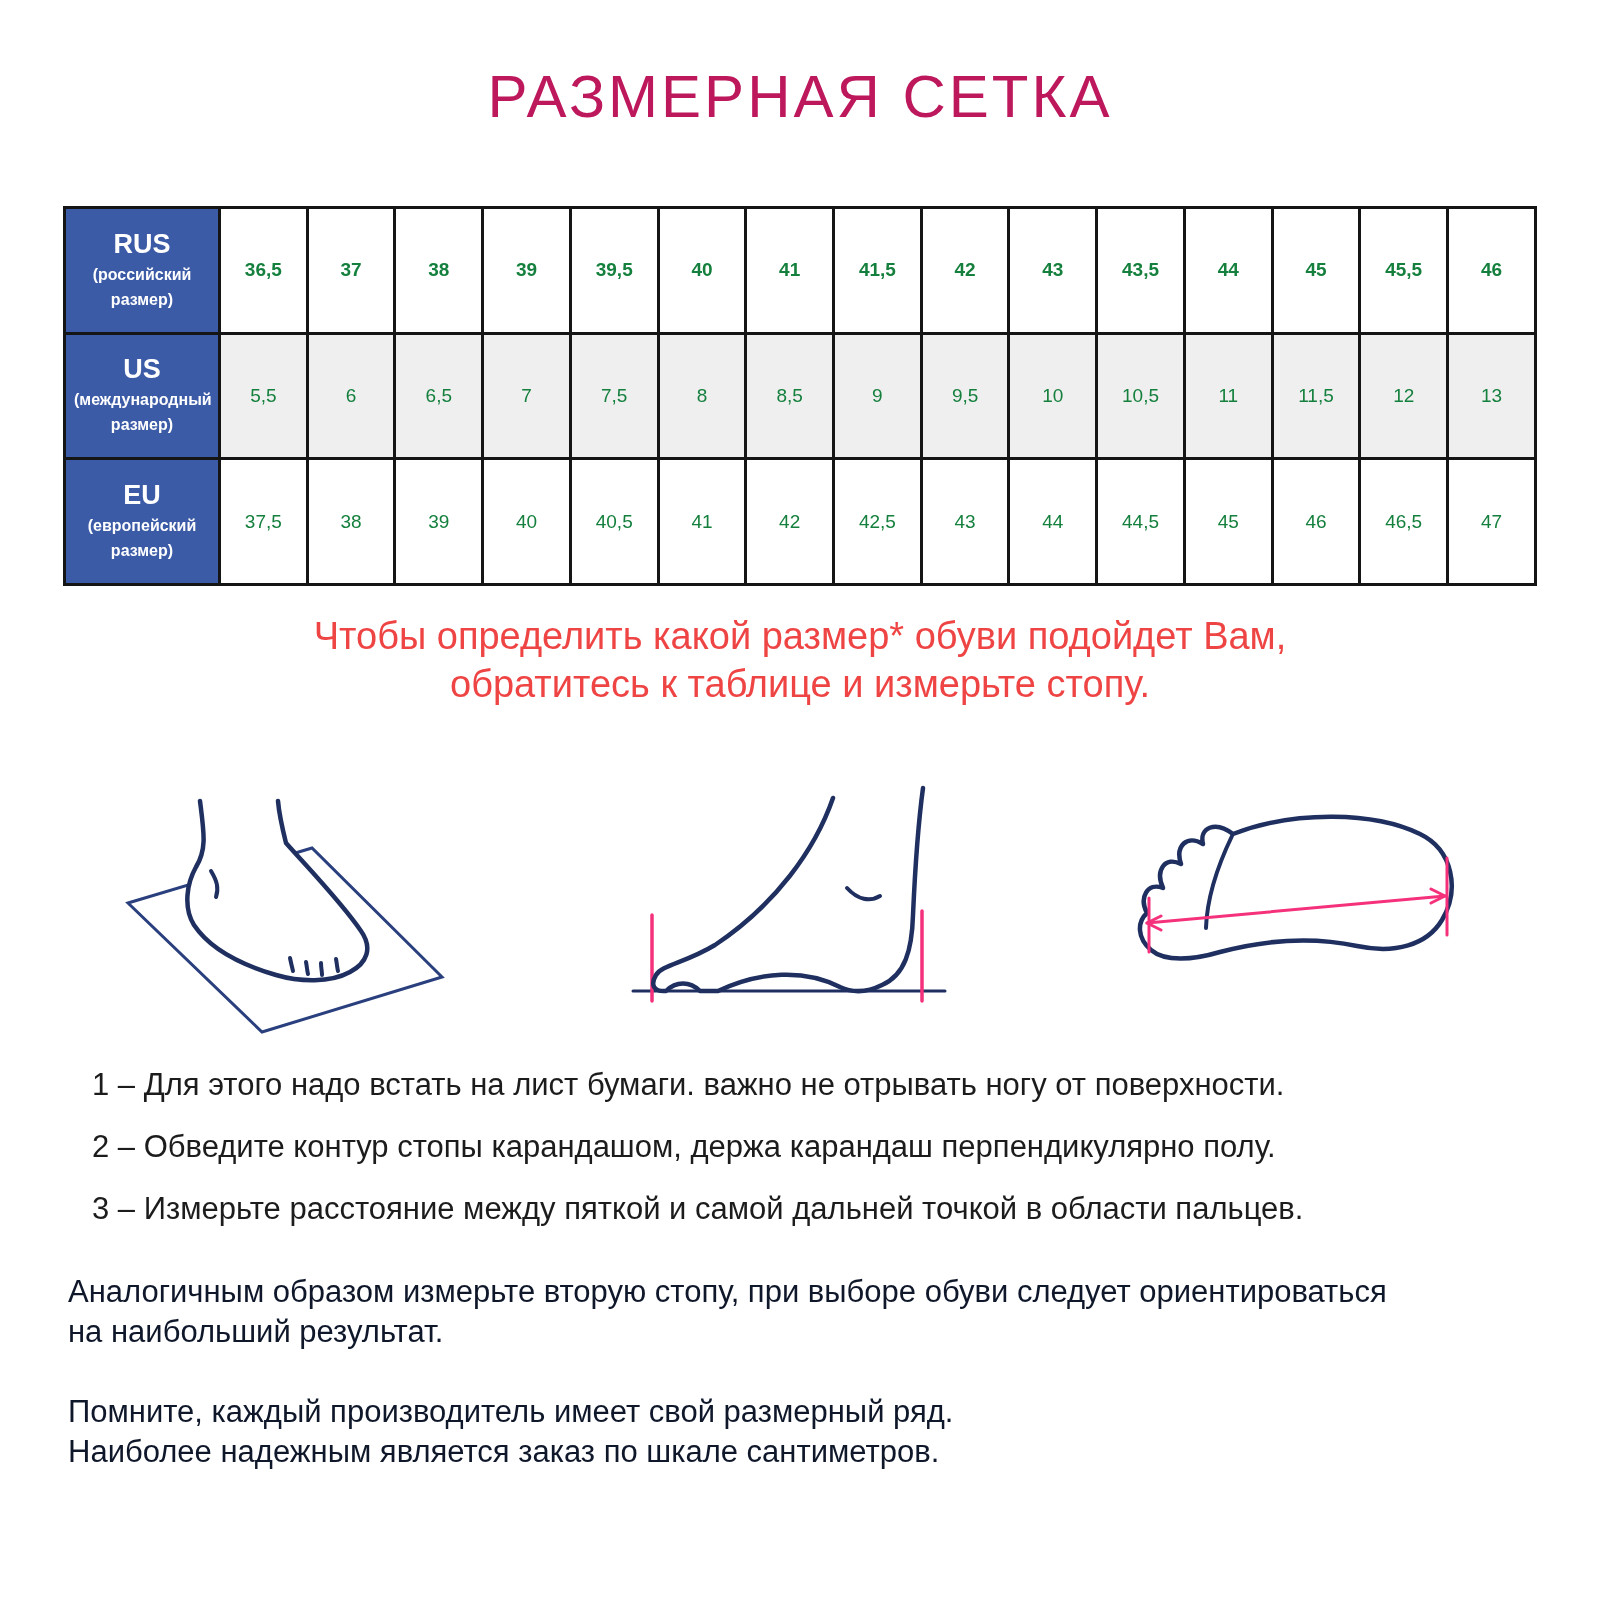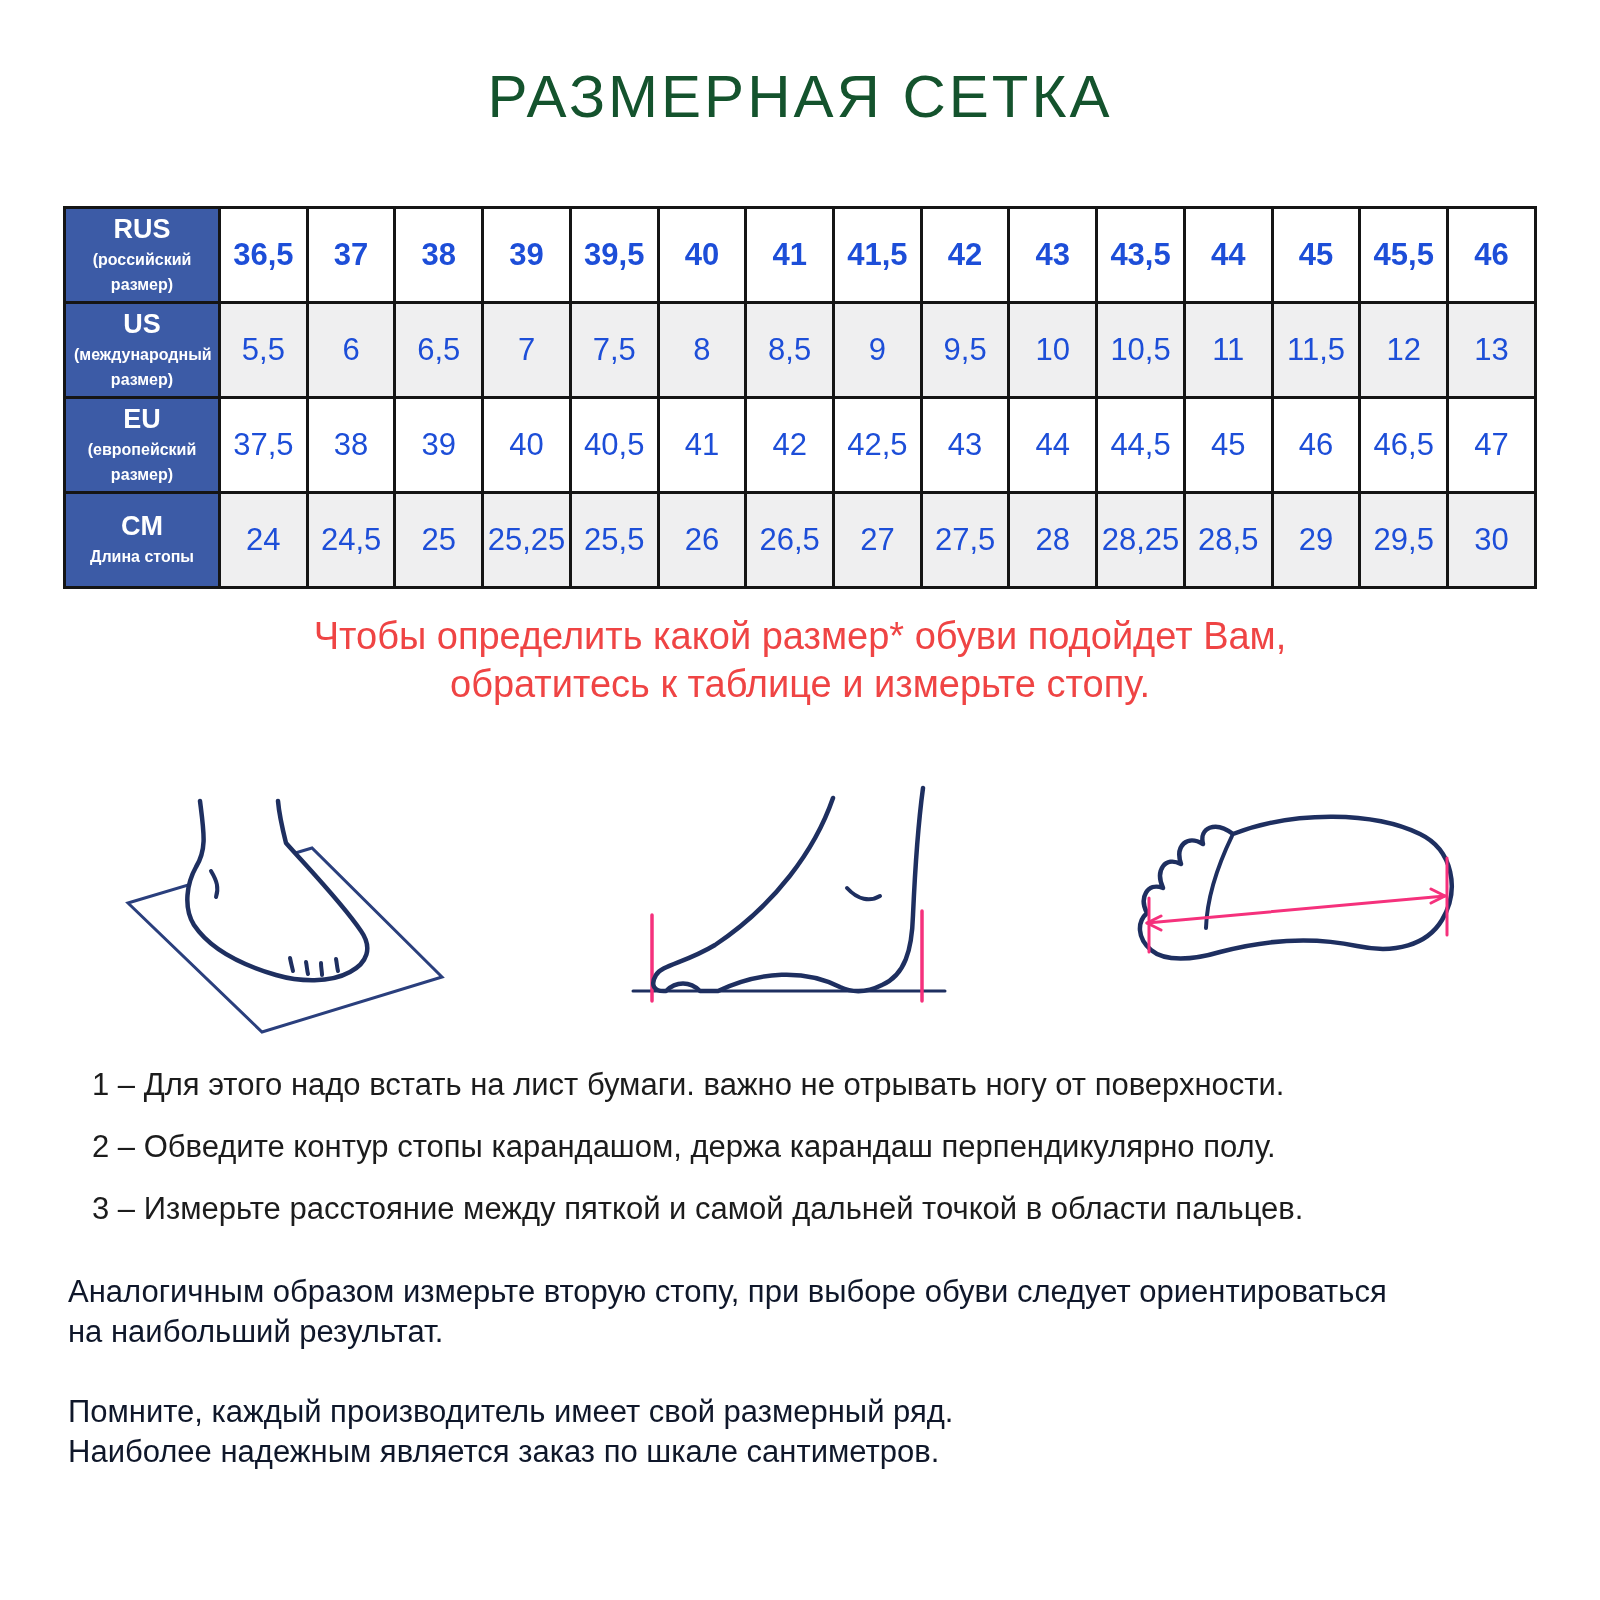--- a/index.html
+++ b/index.html
@@ -3,35 +3,35 @@
 <meta charset="utf-8">
 <style>
   html,body{margin:0;padding:0;background:#ffffff;}
   .page{
     position:relative;width:1600px;height:1600px;background:#ffffff;
     font-family:"Liberation Sans","DejaVu Sans",sans-serif;overflow:hidden;
   }
   
   .title{
     position:absolute;left:0;right:0;top:62px;text-align:center;
-    font-size:60px;font-weight:300;letter-spacing:3px;color:#14532d;
+    font-size:60px;font-weight:300;letter-spacing:3px;color:#be185d;
   }
   
   .size-table{
     position:absolute;left:63px;top:206px;width:1474px;height:380px;
     border-collapse:collapse;table-layout:fixed;border:1px solid #a3a3a3;
   }
   .size-table th,.size-table td{
     border:3px solid #151515;text-align:center;vertical-align:middle;padding:0;
   }
   .size-table tr{height:95px;}
   .size-table th{width:152px;background:#3c5ba6;color:#ffffff;}
   .size-table th .code{font-size:27px;font-weight:bold;line-height:31px;}
   .size-table th .lbl{font-size:16px;font-weight:bold;line-height:25px;margin-top:2px;padding:0 8px;}
-  .size-table td{font-size:31px;color:#1d4ed8;background:#ffffff;}
+  .size-table td{font-size:19px;color:#15803d;background:#ffffff;}
   .size-table tr.shaded td{background:#efeff0;}
   .size-table td.b{font-weight:bold;}
   
   .subtitle{
     position:absolute;left:0;right:0;top:612px;text-align:center;
     font-size:38px;line-height:48px;color:#ef4444;white-space:pre-line;
   }
   
   .illu{position:absolute;}
   .illu svg{display:block;}
@@ -107,41 +107,20 @@
           <td>42</td>
           <td>42,5</td>
           <td>43</td>
           <td>44</td>
           <td>44,5</td>
           <td>45</td>
           <td>46</td>
           <td>46,5</td>
           <td>47</td>
         </tr>
-        <tr class="shaded">
-          <th>
-            <div class="code">CM</div>
-            <div class="lbl">Длина стопы</div>
-          </th>
-          <td>24</td>
-          <td>24,5</td>
-          <td>25</td>
-          <td>25,25</td>
-          <td>25,5</td>
-          <td>26</td>
-          <td>26,5</td>
-          <td>27</td>
-          <td>27,5</td>
-          <td>28</td>
-          <td>28,25</td>
-          <td>28,5</td>
-          <td>29</td>
-          <td>29,5</td>
-          <td>30</td>
-        </tr>
       </tbody>
   </table>
 
   <div class="subtitle">Чтобы определить какой размер* обуви подойдет Вам,
 обратитесь к таблице и измерьте стопу.</div>
 
   <div class="illu" style="left:90px;top:755px;">
     <svg width="400" height="300" viewBox="0 0 400 300" fill="none" xmlns="http://www.w3.org/2000/svg">
       <polygon points="38,148 222,93 352,222 172,277" stroke="#2a3f7d" stroke-width="3" fill="none" stroke-linejoin="miter"></polygon>
       <path fill="#ffffff" d="M110,46 C114,78 117,94 106,112 C97,128 93,152 104,170 C120,194 152,210 186,220 C210,227 240,228 260,217 C277,208 283,193 271,176 C252,148 220,115 196,88 C192,72 189,58 188,46 Z"></path>

